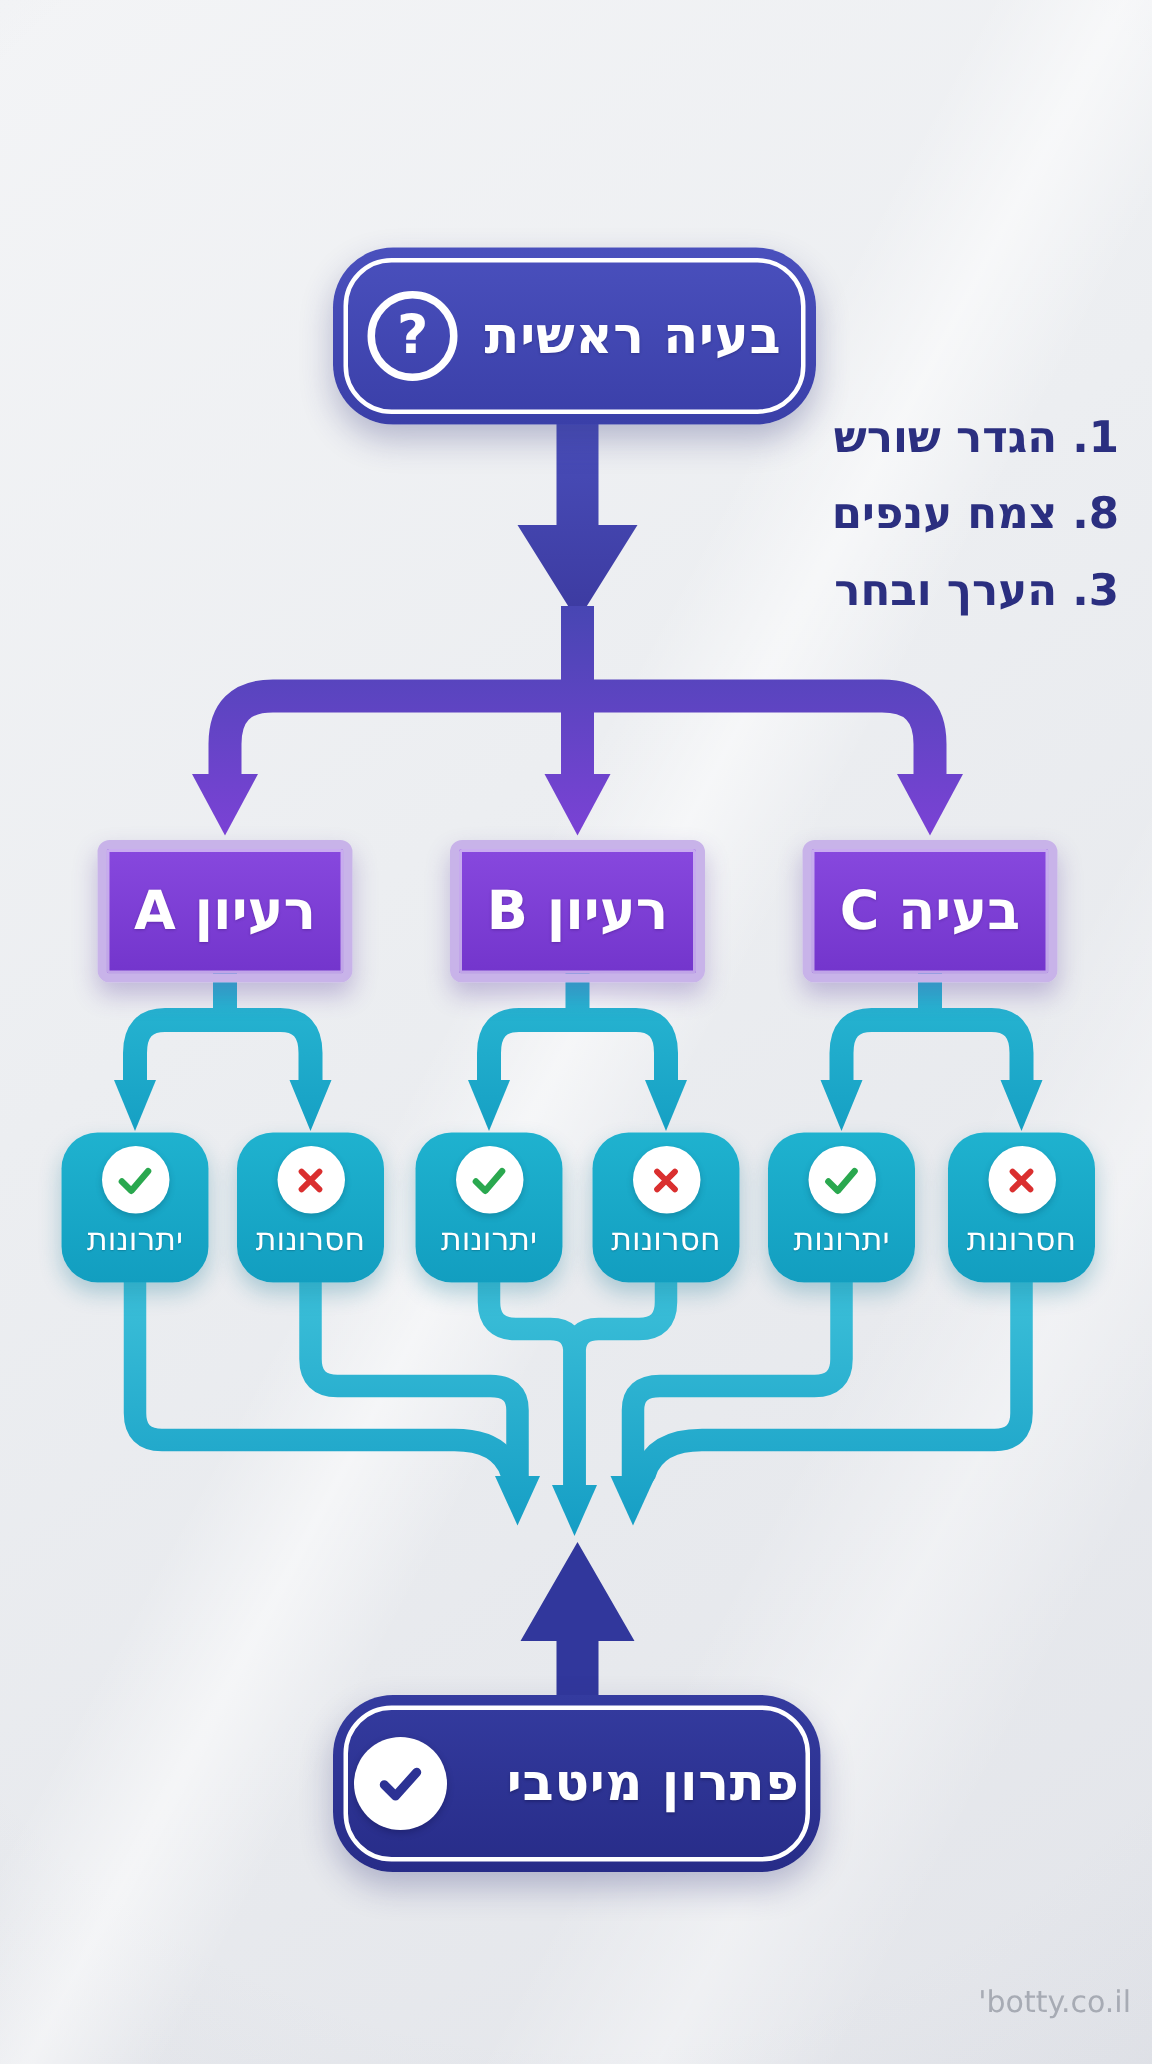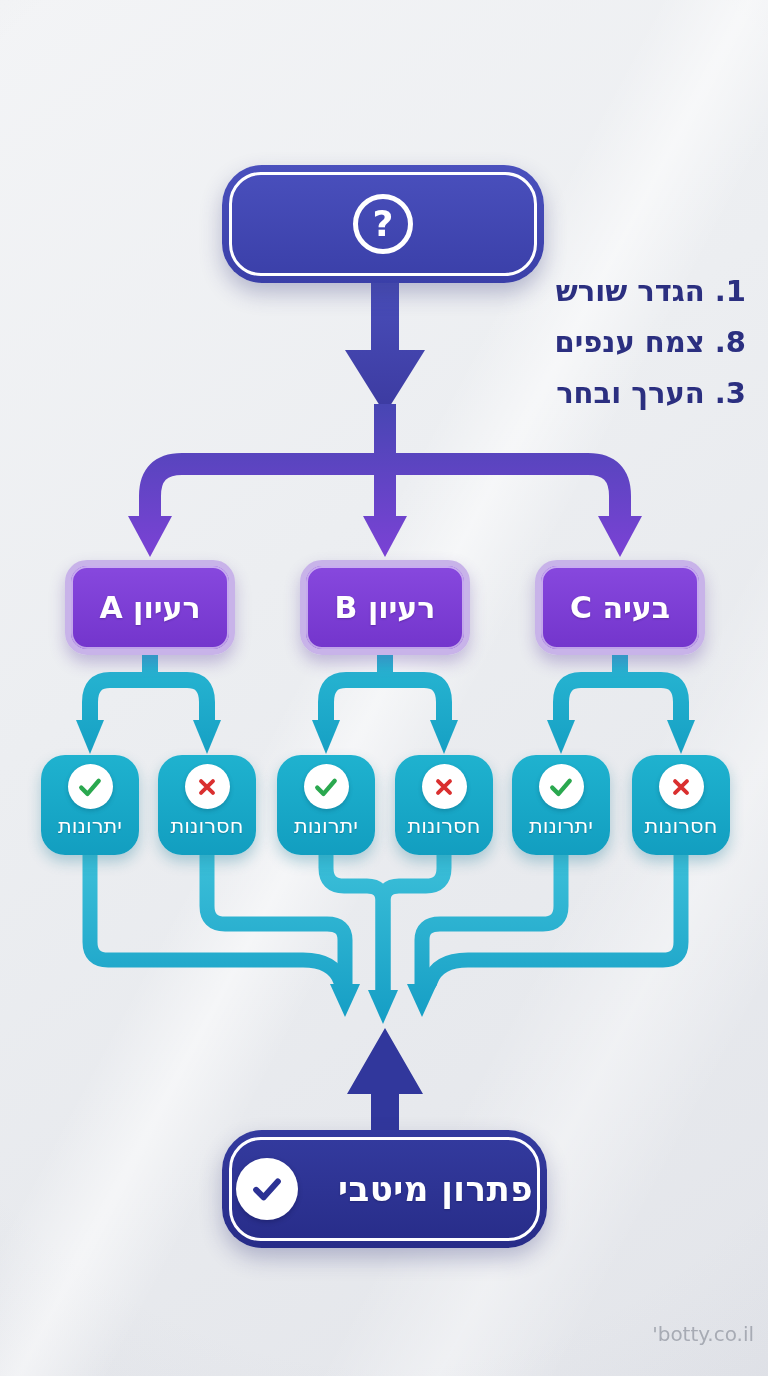--- a/index.html
+++ b/index.html
@@ -43,23 +43,23 @@
   .sol-circle{
     width:62px;height:62px;border-radius:50%;background:#fff;
     display:flex;align-items:center;justify-content:center;
     box-shadow:0 2px 5px rgba(0,0,40,.25);
   }
 
   
   .idea{
     top:560px;width:170px;height:95px;
     background:linear-gradient(180deg,#8748de,#7335cc);
-    border:6px solid #c8b3e9;border-radius:22px;
+    border:6px solid #c8b3e9;border-radius:8px;
     box-shadow:0 8px 16px rgba(90,60,160,.30), inset 0 0 0 2px rgba(255,255,255,.55);
-    color:#fff;font-size:30px;font-weight:700;text-shadow:0 1px 2px rgba(40,0,80,.3);
+    color:#fff;font-size:36px;font-weight:700;text-shadow:0 1px 2px rgba(40,0,80,.3);
   }
   .idea-a{left:65px;} .idea-b{left:300px;} .idea-c{left:535px;}
 
   
   .eval{
     top:755px;width:98px;height:100px;border-radius:24px;
     background:linear-gradient(180deg,#1fb2cf,#129ec0);
     box-shadow:0 7px 14px rgba(20,120,150,.30);
     flex-direction:column;justify-content:flex-start;padding-top:9px;gap:5px;
   }
@@ -156,20 +156,21 @@
 
     <g>
       <polygon fill="#31379c" points="385,1028 347,1094 371,1094 371,1140 399,1140 399,1094 423,1094"></polygon>
     </g>
   </svg>
 
   <div class="node pill root-box">
     <div class="q-circle">
       <span>?</span>
     </div>
+    <span class="pill-label" dir="rtl">בעיה ראשית</span>
   </div>
 
   <div class="steps" dir="rtl">
     <div>1. הגדר שורש</div>
     <div>8. צמח ענפים</div>
     <div>3. הערך ובחר</div>
   </div>
 
   <div class="node idea idea-a" dir="rtl">
     <span>רעיון A</span>

